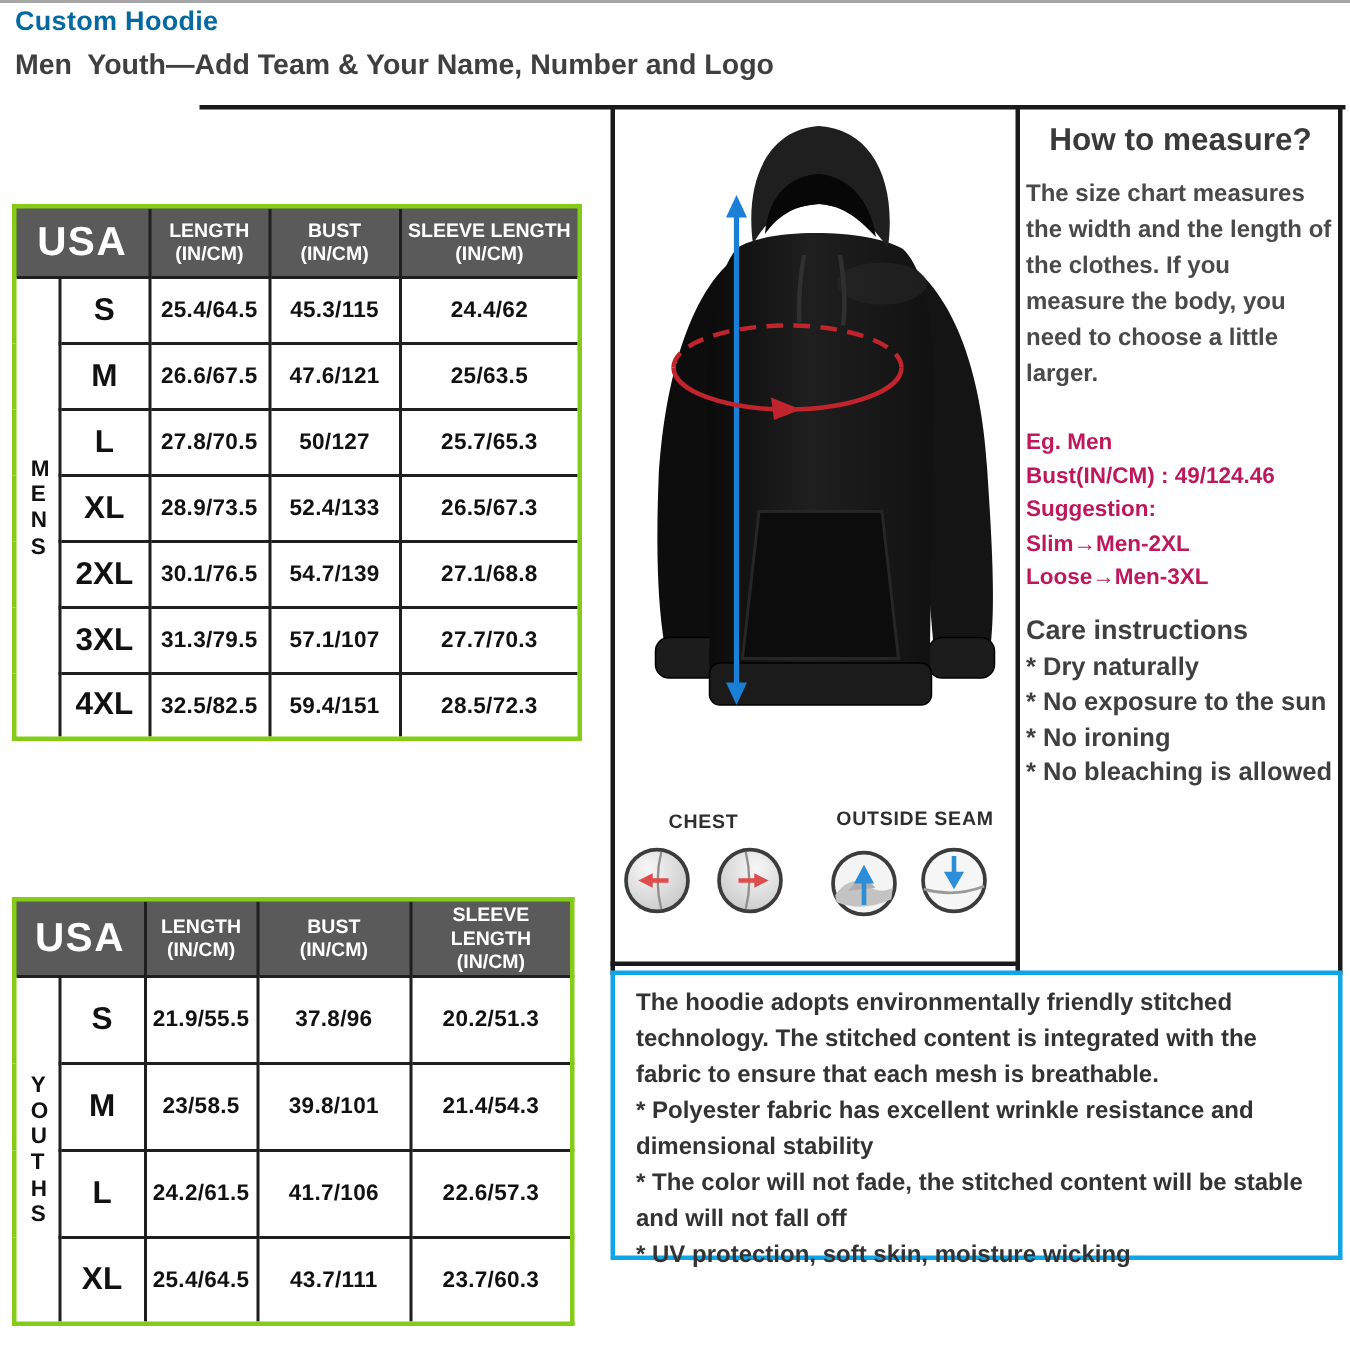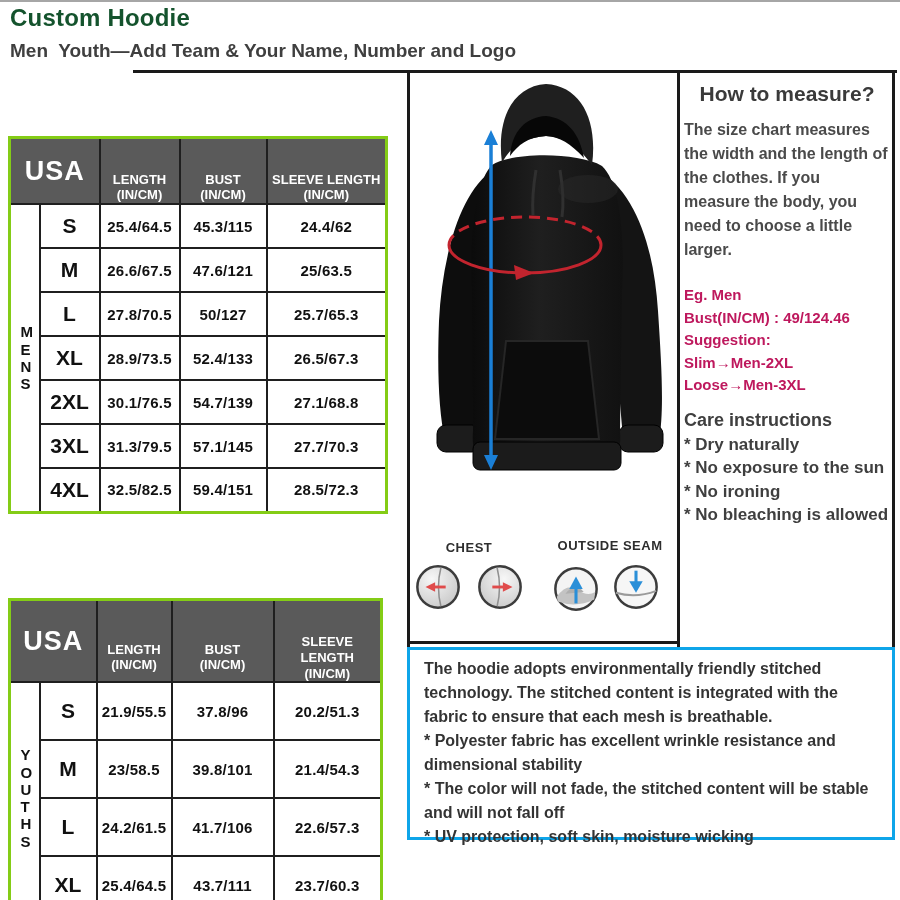--- a/index.html
+++ b/index.html
@@ -2,21 +2,21 @@
 <html><head>
 <meta charset="utf-8">
 <style>
   * { box-sizing: border-box; margin: 0; padding: 0; }
   html,body { background:#fff; }
   body { font-family: "Liberation Sans", sans-serif; }
   .page { position:relative; width:900px; height:900px; background:#fff; overflow:hidden; }
 
   
   .hdr { position:absolute; left:10px; top:4px; }
-  .hdr .title { font-size:24px; font-weight:bold; color:#14532d; letter-spacing:.2px; }
+  .hdr .title { font-size:18px; font-weight:bold; color:#0369a1; letter-spacing:.2px; }
   .hdr .subtitle { font-size:19px; font-weight:bold; color:#3f3f3f; margin-top:8px; white-space:pre; }
 
   
   .line { position:absolute; background:#1a1a1a; }
   .top-edge { left:0; top:0; width:900px; height:2px; background:#a6a6a6; }
   .top-rule { left:133px; top:70px; width:764px; height:3px; }
   .v-left   { left:407px; top:70px; width:3px;  height:580px; }
   .v-mid    { left:677px; top:70px; width:3px;  height:580px; }
   .v-right  { left:892px; top:70px; width:3px;  height:580px; }
   .h-icons-bottom { left:407px; top:641px; width:273px; height:3px; }
@@ -25,21 +25,21 @@
   table.size { position:absolute; border-collapse:collapse; table-layout:fixed; background:#fff; border:3px solid #84cc16; }
   table.size th, table.size td { border:2px solid #1f1f1f; text-align:center; vertical-align:middle; padding:0; color:#111; }
   table.size thead th { background:#5a5a5a; color:#fff; }
   .mens   { left:8px;  top:136px; width:377px; }
   .youths { left:8px;  top:598px; width:372px; }
   .mens   thead th { height:47px; }
   .mens   tbody td { height:44px; }
   .youths thead th { height:51px; }
   .youths tbody td { height:58px; }
   th.usa { font-size:27px; font-weight:bold; letter-spacing:1px; }
-  th.hcol .lbl  { display:block; font-size:13px; font-weight:bold; line-height:1.25;margin-top:33px; }
+  th.hcol .lbl  { display:block; font-size:13px; font-weight:bold; line-height:1.25; }
   th.hcol .unit { display:block; font-size:13px; font-weight:bold; line-height:1.15; }
   td.sz  { font-size:21px; font-weight:bold; }
   td.val { font-size:15px; font-weight:bold; letter-spacing:.2px; }
   td.vlabel { font-size:15px; font-weight:bold; }
   td.vlabel span { display:inline-block; width:1ch; word-break:break-all; line-height:1.15; }
 
   
   .hoodie-wrap { position:absolute; left:410px; top:73px; width:266px; height:465px; }
   .diagram-label { position:absolute; font-size:13px; font-weight:bold; color:#2e2e2e; letter-spacing:.5px; text-align:center; }
   .chest-label { left:413px; top:540px; width:112px; }
@@ -135,21 +135,21 @@
       </tr>
       <tr>
         <td class="sz">2XL</td>
         <td class="val">30.1/76.5</td>
         <td class="val">54.7/139</td>
         <td class="val">27.1/68.8</td>
       </tr>
       <tr>
         <td class="sz">3XL</td>
         <td class="val">31.3/79.5</td>
-        <td class="val">57.1/145</td>
+        <td class="val">57.1/107</td>
         <td class="val">27.7/70.3</td>
       </tr>
       <tr>
         <td class="sz">4XL</td>
         <td class="val">32.5/82.5</td>
         <td class="val">59.4/151</td>
         <td class="val">28.5/72.3</td>
       </tr>
     </tbody>
   </table>

